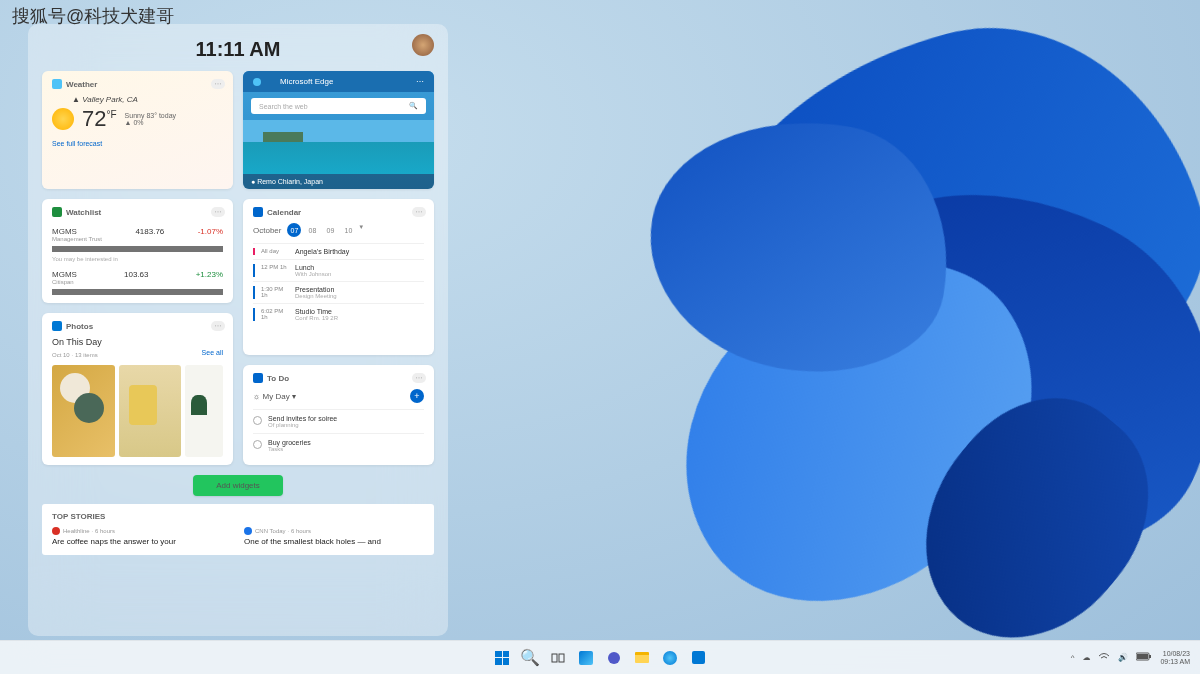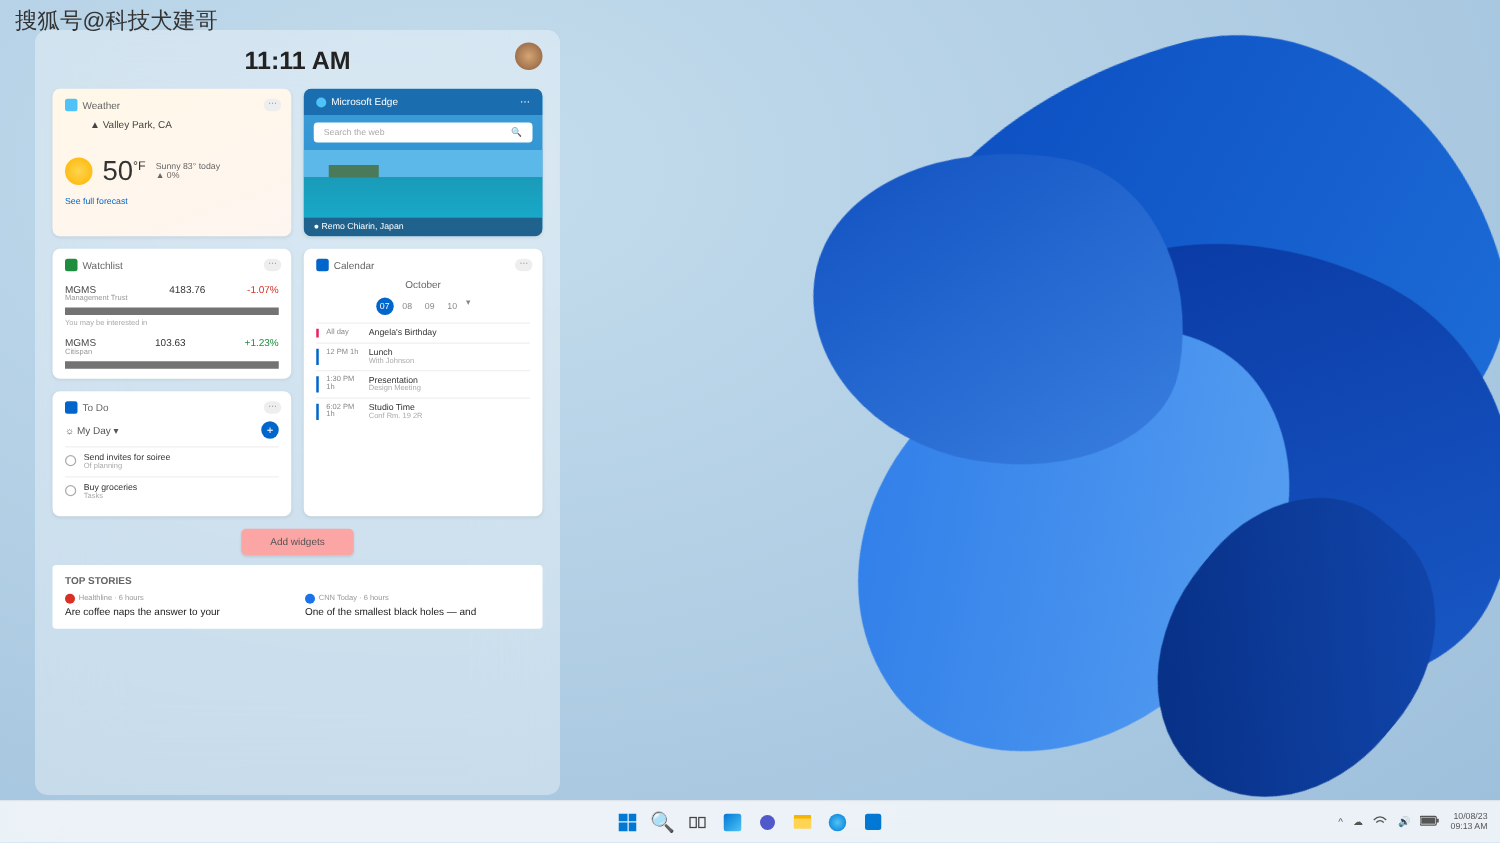--- a/index.html
+++ b/index.html
@@ -21,26 +21,26 @@
 
 .widgets-panel { position: absolute; left: 28px; top: 24px; width: 420px; height: 612px; background: rgba(255,255,255,0.35); backdrop-filter: blur(30px); border-radius: 10px; padding: 10px 14px; overflow: hidden; }
 .panel-header { display: flex; justify-content: center; align-items: flex-end; padding: 4px 0 10px; position: relative; }
 .panel-time { font-size: 20px; font-weight: 600; color: #222; }
 .avatar { position: absolute; right: 0; top: 0; width: 22px; height: 22px; border-radius: 50%; background: radial-gradient(circle, #d4a574, #8b5a3c); }
 
 .widget-grid { display: grid; grid-template-columns: 1fr 1fr; gap: 10px; }
 .widget { background: #fff; border-radius: 6px; padding: 8px 10px; font-size: 9px; box-shadow: 0 1px 3px rgba(0,0,0,0.08); position: relative; }
 .widget-head { display: flex; align-items: center; gap: 4px; margin-bottom: 6px; }
 .widget-head .wicon { width: 10px; height: 10px; border-radius: 2px; }
-.widget-head .wtitle { font-size: 8px; color: #666; font-weight: 400; }
+.widget-head .wtitle { font-size: 8px; color: #666; font-weight: 700; }
 .widget-menu { position: absolute; right: 8px; top: 8px; width: 14px; height: 10px; background: #eee; border-radius: 5px; font-size: 7px; text-align: center; color: #888; line-height: 9px; cursor: pointer; }
 
 
 .weather { background: linear-gradient(160deg, #fff8e8, #fef5f0); }
-.weather-loc { font-size: 8px; color: #444; margin-bottom: 20px; margin-left: 20px; }
+.weather-loc { font-size: 8px; color: #444; margin-bottom: 2px; margin-left: 20px; font-style: italic; }
 .weather-body { display: flex; align-items: center; gap: 8px; }
 .sun { width: 22px; height: 22px; background: radial-gradient(circle, #ffd54f, #ffb300); border-radius: 50%; }
 .temp { font-size: 22px; font-weight: 300; color: #333; }
 .temp sup { font-size: 10px; }
 .weather-desc { font-size: 7px; color: #666; }
 .weather-link { font-size: 7px; color: #0066cc; margin-top: 8px; cursor: pointer; }
 
 
 .search-widget { background: linear-gradient(180deg, #3a9dd8, #2b8cc9); padding: 0; overflow: hidden; }
 .search-top { background: #1a6eb0; padding: 6px 10px; font-size: 8px; color: #fff; display: flex; align-items: center; justify-content: space-between; }
@@ -52,21 +52,21 @@
 
 .stock-row { display: flex; justify-content: space-between; font-size: 8px; padding: 4px 0; border-bottom: 6px solid #737373; }
 .stock-name { color: #444; font-weight: 500; }
 .stock-sub { color: #999; font-size: 6px; }
 .stock-price { color: #333; }
 .stock-change.neg { color: #d93025; }
 .stock-change.pos { color: #1e8e3e; }
 .stock-hint { font-size: 6px; color: #aaa; margin: 4px 0; }
 
 
-.cal-month { font-size: 8px; color: #666; display: flex; align-items: center; gap: 6px; margin-bottom: 6px; flex-direction: column; }
+.cal-month { font-size: 8px; color: #666; display: flex; align-items: center; gap: 6px; margin-bottom: 6px; }
 .cal-days { display: flex; gap: 4px; font-size: 7px; color: #888; }
 .cal-day { width: 14px; height: 14px; display: flex; align-items: center; justify-content: center; border-radius: 50%; }
 .cal-day.active { background: #0066cc; color: #fff; }
 .cal-event { display: flex; gap: 6px; padding: 4px 0; border-top: 1px solid #f0f0f0; font-size: 7px; }
 .cal-bar { width: 2px; background: #0066cc; }
 .cal-bar.pink { background: #e91e63; }
 .cal-time { color: #888; width: 28px; font-size: 6px; }
 .cal-title { color: #333; font-weight: 500; }
 .cal-sub { color: #aaa; font-size: 6px; }
 
@@ -88,21 +88,21 @@
 
 .todo-head { display: flex; align-items: center; justify-content: space-between; margin-bottom: 6px; }
 .todo-title { font-size: 8px; color: #555; display: flex; align-items: center; gap: 4px; }
 .todo-add { width: 14px; height: 14px; background: #0066cc; border-radius: 50%; color: #fff; font-size: 9px; text-align: center; line-height: 14px; cursor: pointer; }
 .todo-item { display: flex; gap: 6px; padding: 5px 0; border-top: 1px solid #f0f0f0; font-size: 7px; align-items: flex-start; }
 .todo-circle { width: 9px; height: 9px; border: 1px solid #aaa; border-radius: 50%; flex-shrink: 0; margin-top: 1px; }
 .todo-text { color: #333; }
 .todo-sub { color: #aaa; font-size: 6px; }
 
 
-.add-widgets { margin: 10px auto 8px; width: 90px; padding: 6px; background: #fca5a5; border-radius: 4px; font-size: 8px; text-align: center; color: #555; cursor: pointer; box-shadow: 0 1px 2px rgba(0,0,0,0.1); }
+.add-widgets { margin: 10px auto 8px; width: 90px; padding: 6px; background: #22c55e; border-radius: 4px; font-size: 8px; text-align: center; color: #555; cursor: pointer; box-shadow: 0 1px 2px rgba(0,0,0,0.1); }
 
 
 .stories { background: #fff; border-radius: 3px; padding: 8px 10px; }
 .stories-head { font-size: 8px; color: #666; font-weight: 600; margin-bottom: 6px; }
 .stories-grid { display: flex; gap: 12px; }
 .story { flex: 1; font-size: 8px; }
 .story-src { font-size: 6px; color: #999; margin-bottom: 2px; display: flex; align-items: center; gap: 3px; }
 .story-dot { width: 8px; height: 8px; border-radius: 50%; }
 .story-title { color: #222; line-height: 1.3; }
 
@@ -140,32 +140,32 @@
 
     <div class="widget weather">
       <div class="widget-head">
           <span class="wicon" style="background:#4fc3f7"></span>
           <span class="wtitle">Weather</span>
         </div>
       <div class="widget-menu">⋯</div>
       <div class="weather-loc">▲ Valley Park, CA</div>
       <div class="weather-body">
         <div class="sun"></div>
-        <div class="temp"><span>50</span><sup>°F</sup></div>
+        <div class="temp"><span>72</span><sup>°F</sup></div>
         <div>
           <div class="weather-desc">Sunny 83° today</div>
           <div class="weather-desc">▲ 0%</div>
         </div>
       </div>
       <div class="weather-link">See full forecast</div>
     </div>
 
     <div class="widget search-widget">
       <div class="search-top">
-          <span style="display:flex;align-items:center;gap:4px">
+          <span style="display:flex;align-items:center;gap:19px">
             <span style="width:8px;height:8px;background:#4fc3f7;border-radius:50%"></span>
             <span>Microsoft Edge</span>
           </span>
           <span>⋯</span>
         </div>
       <div class="search-bar">
           <span>Search the web</span>
           <span style="color:#0078d4">🔍</span>
         </div>
       <div class="beach">
@@ -247,20 +247,35 @@
             <div class="cal-time">6:02 PM
 1h</div>
             <div>
               <div class="cal-title">Studio Time</div>
               <div class="cal-sub">Conf Rm. 19 2R</div>
             </div>
           </div>
         </div>
     </div>
 
+    <div class="widget photos-widget" style="grid-row: span 2">
+      <div class="widget-head">
+          <span class="wicon" style="background:#0078d4"></span>
+          <span class="wtitle">Photos</span>
+        </div>
+      <div class="widget-menu">⋯</div>
+      <div class="photo-head2">On This Day</div>
+      <span class="photo-sub">Oct 10 · 13 items</span>
+      <span class="photo-link">See all</span>
+      <div class="photo-grid">
+        <div class="photo ph1"></div>
+        <div class="photo ph2"></div>
+        <div class="photo ph3"></div>
+      </div>
+    </div>
 
     <div class="widget">
       <div class="widget-head">
           <span class="wicon" style="background:#0066cc"></span>
           <span class="wtitle">To Do</span>
         </div>
       <div class="widget-menu">⋯</div>
       <div class="todo-head">
         <span class="todo-title">☼ My Day ▾</span>
         <span class="todo-add">+</span>

